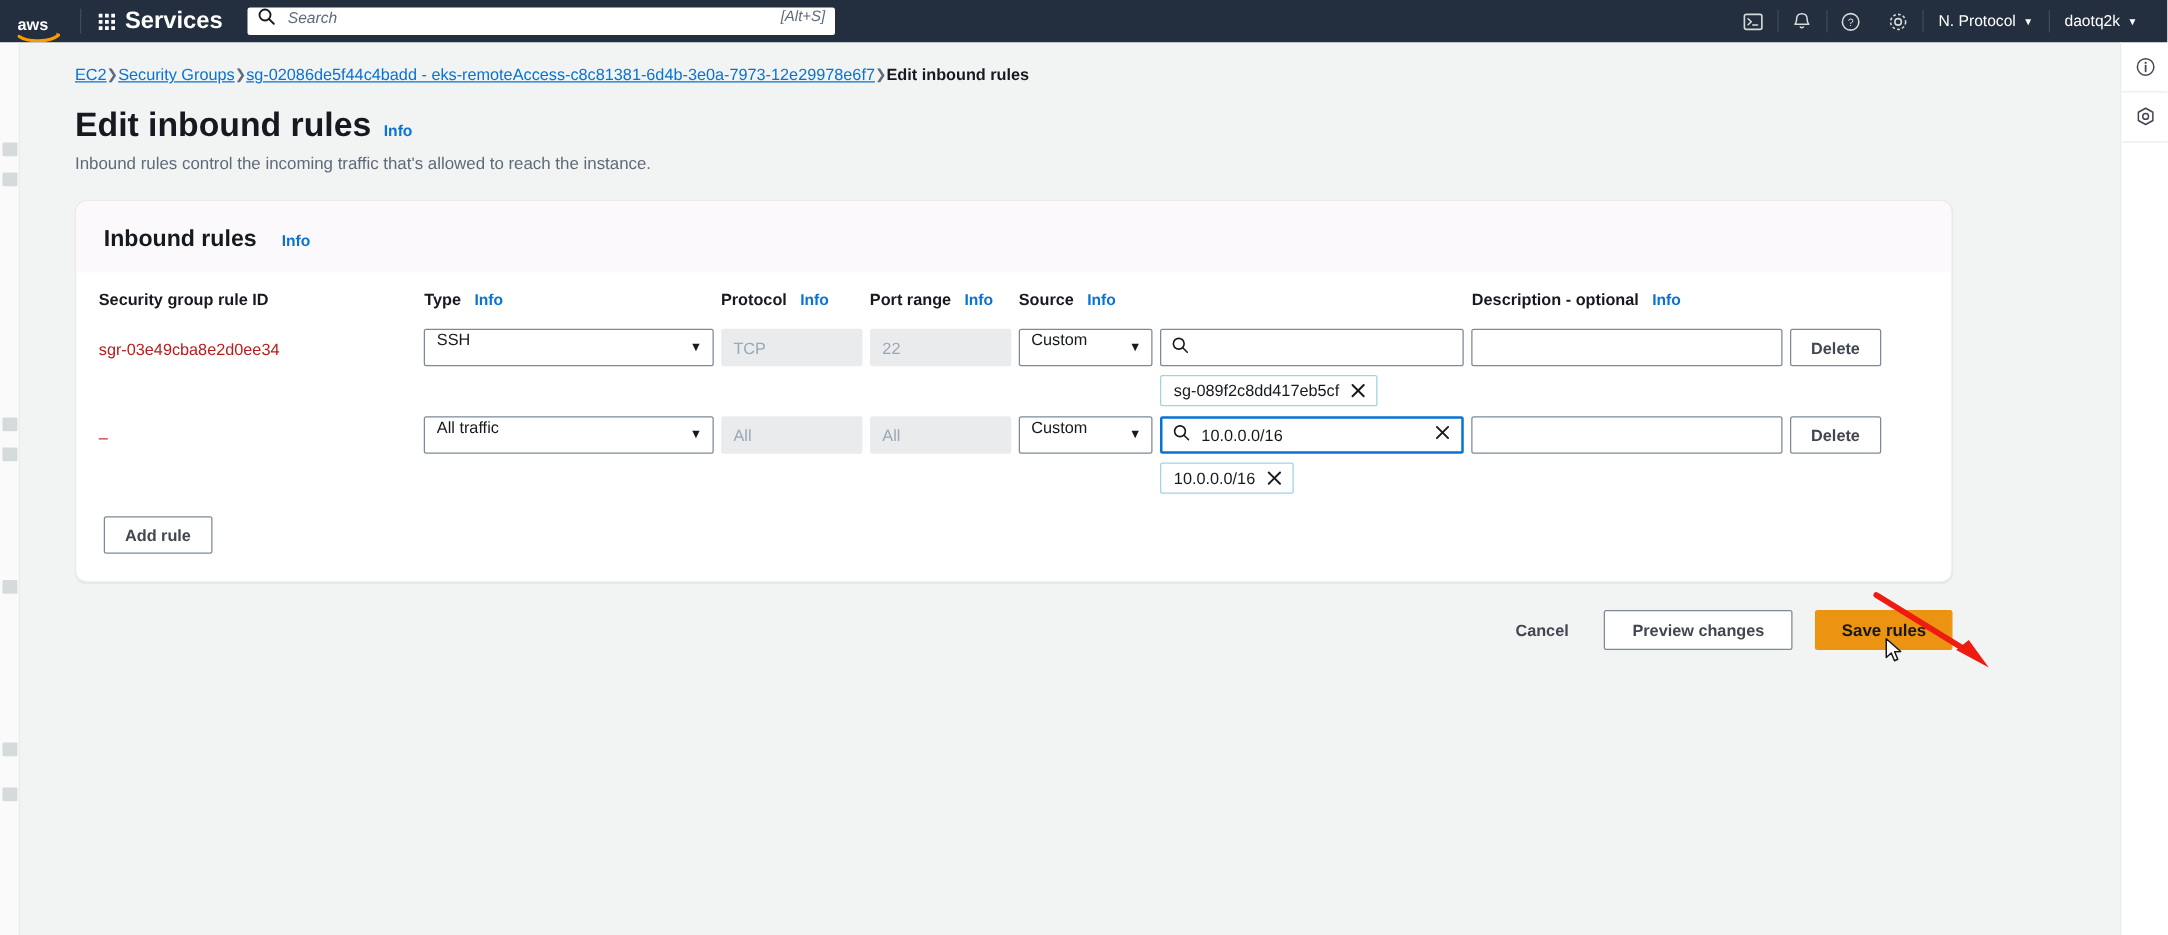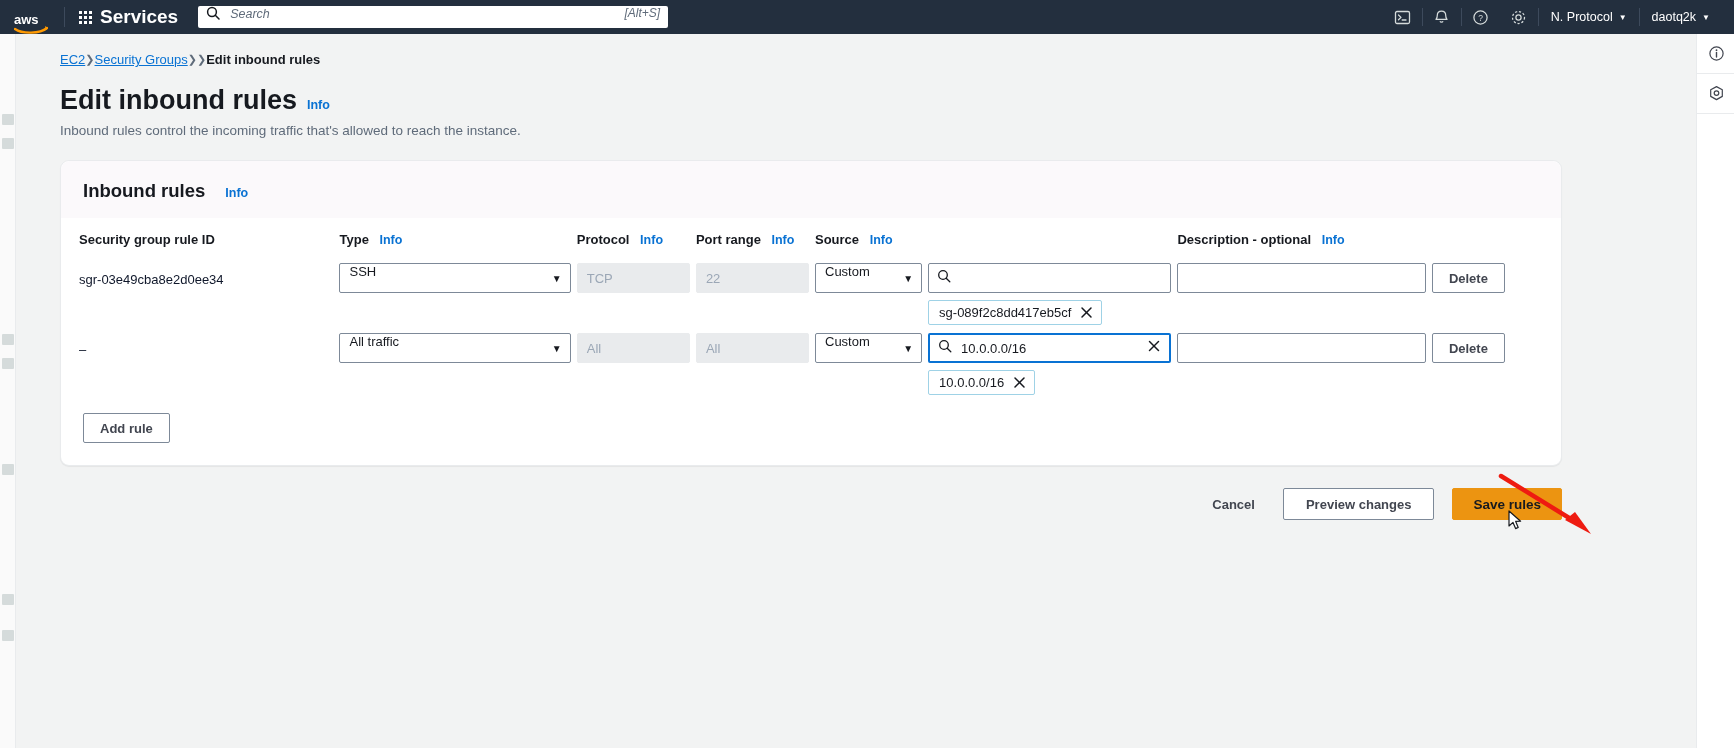--- a/index.html
+++ b/index.html
@@ -81,21 +81,21 @@
   .card-head h2 { margin:0; font-size:18.5px; font-weight:700; color:#16191f; display:flex; align-items:baseline; gap:20px;}
   .card-body { padding:0 18px 22px 18px; }
 
   table.rules { width:100%; border-collapse:collapse; }
   table.rules th {
     text-align:left; font-size:13px; font-weight:700; color:#16191f;
     padding:14px 6px 12px 0; vertical-align:bottom; white-space:nowrap;
   }
   table.rules th .info-link { margin-left:7px; font-weight:700;}
   table.rules td { padding:4px 6px 4px 0; vertical-align:top; }
-  .ruleid { font-size:13px; color:#0f172a; padding-top:9px; display:block;}
+  .ruleid { font-size:13px; color:#b91c1c; padding-top:9px; display:block;}
 
   .sel {
     position:relative; height:30px; border:1px solid #7d8998; border-radius:2px;
     background:#fff; display:flex; align-items:flex-start; padding:0 26px 0 9px;
     font-size:13px; color:#16191f; cursor:pointer; width:100%;
   }
   .sel .arw { position:absolute; right:8px; top:50%; transform:translateY(-50%); font-size:10px; color:#16191f;}
   .inp-dis {
     height:30px; border:1px solid #e9ebed; border-radius:2px; background:#e9ebed;
     display:flex; align-items:center; padding:0 9px; font-size:13px; color:#9ba7b6; width:100%;
@@ -230,20 +230,21 @@
   </div>
 
   <div class="content">
     <div class="inner">
 
       <div class="breadcrumb">
         <span class="crumb-link">EC2</span>
         <span class="crumb-sep">❯</span>
         <span class="crumb-link">Security Groups</span>
         <span class="crumb-sep">❯</span>
+        <span class="crumb-link">sg-02086de5f44c4badd - eks-remoteAccess-c8c81381-6d4b-3e0a-7973-12e29978e6f7</span>
         <span class="crumb-sep">❯</span>
         <span class="crumb-cur">Edit inbound rules</span>
       </div>
 
       <h1 class="title">
         <span>Edit inbound rules</span>
         <a class="info-link">Info</a>
       </h1>
       <div class="subtitle">Inbound rules control the incoming traffic that's allowed to reach the instance.</div>
 

